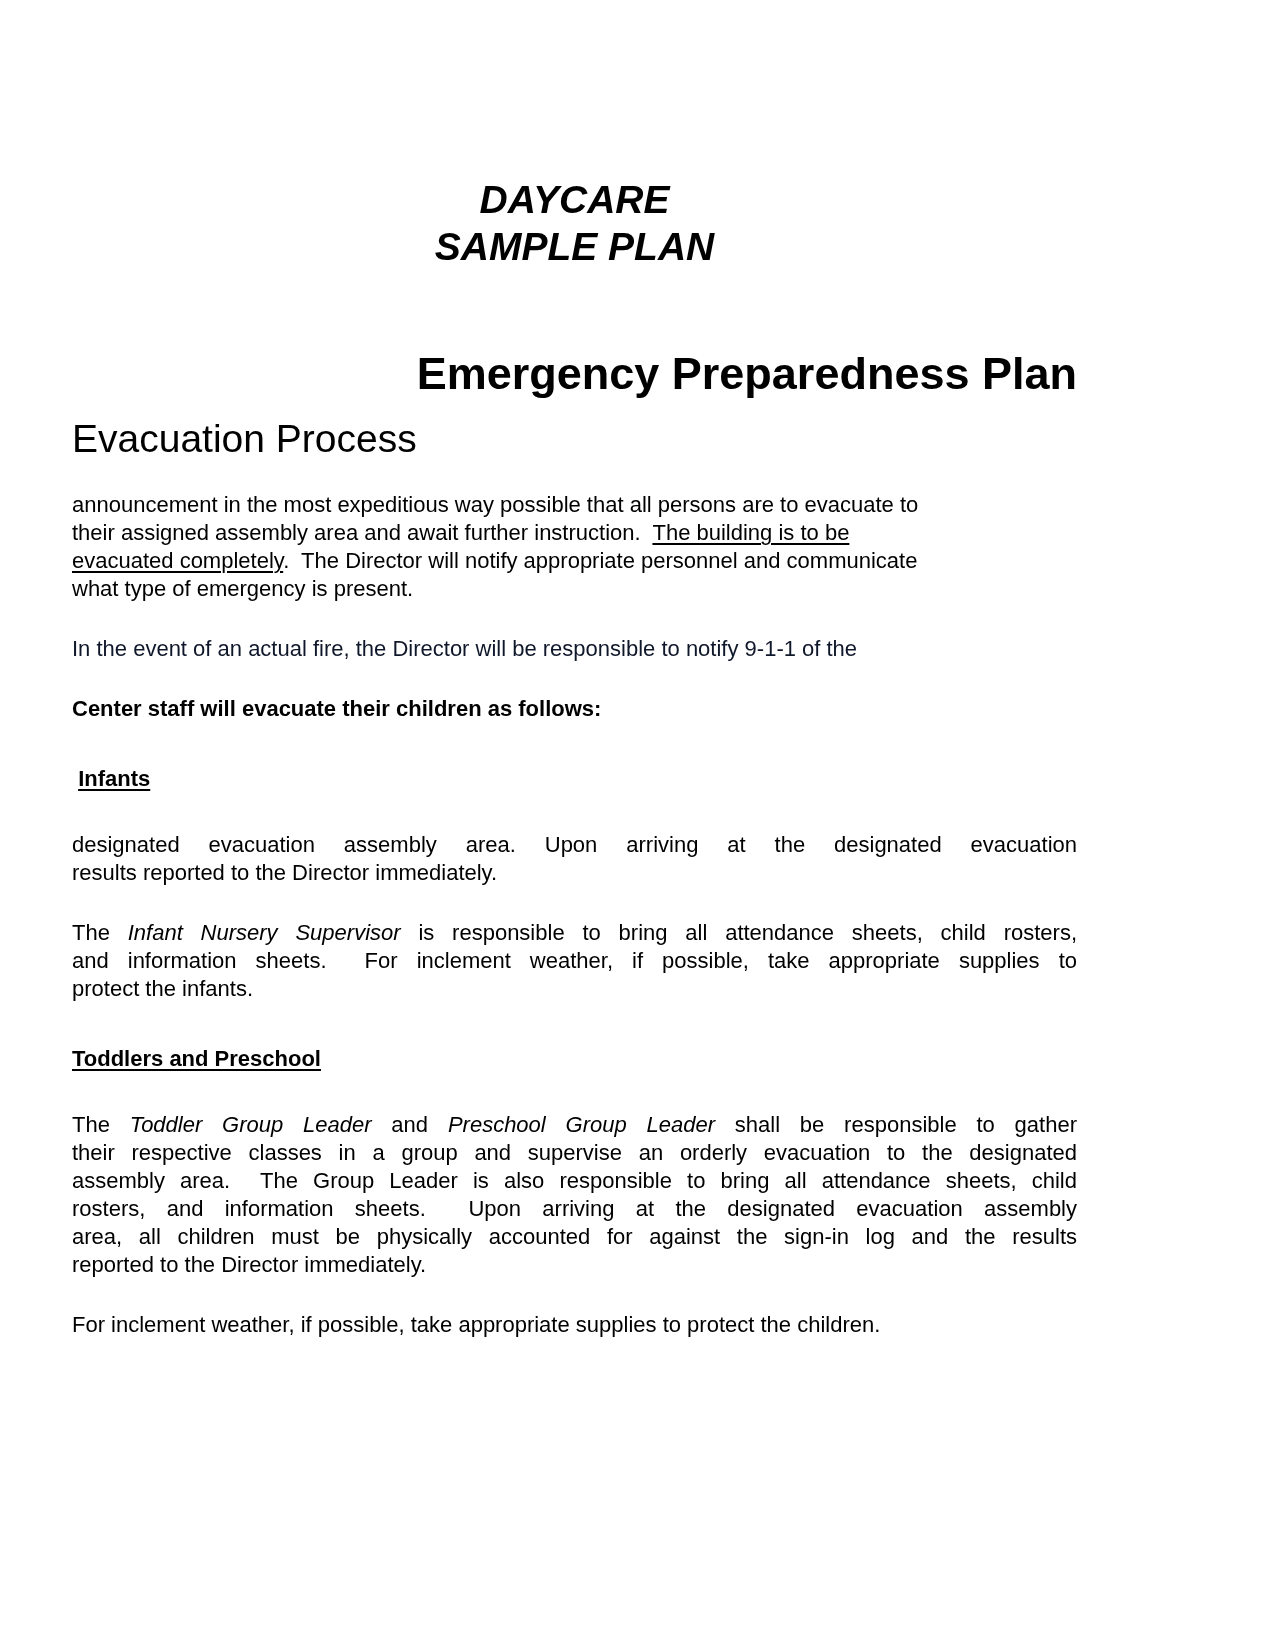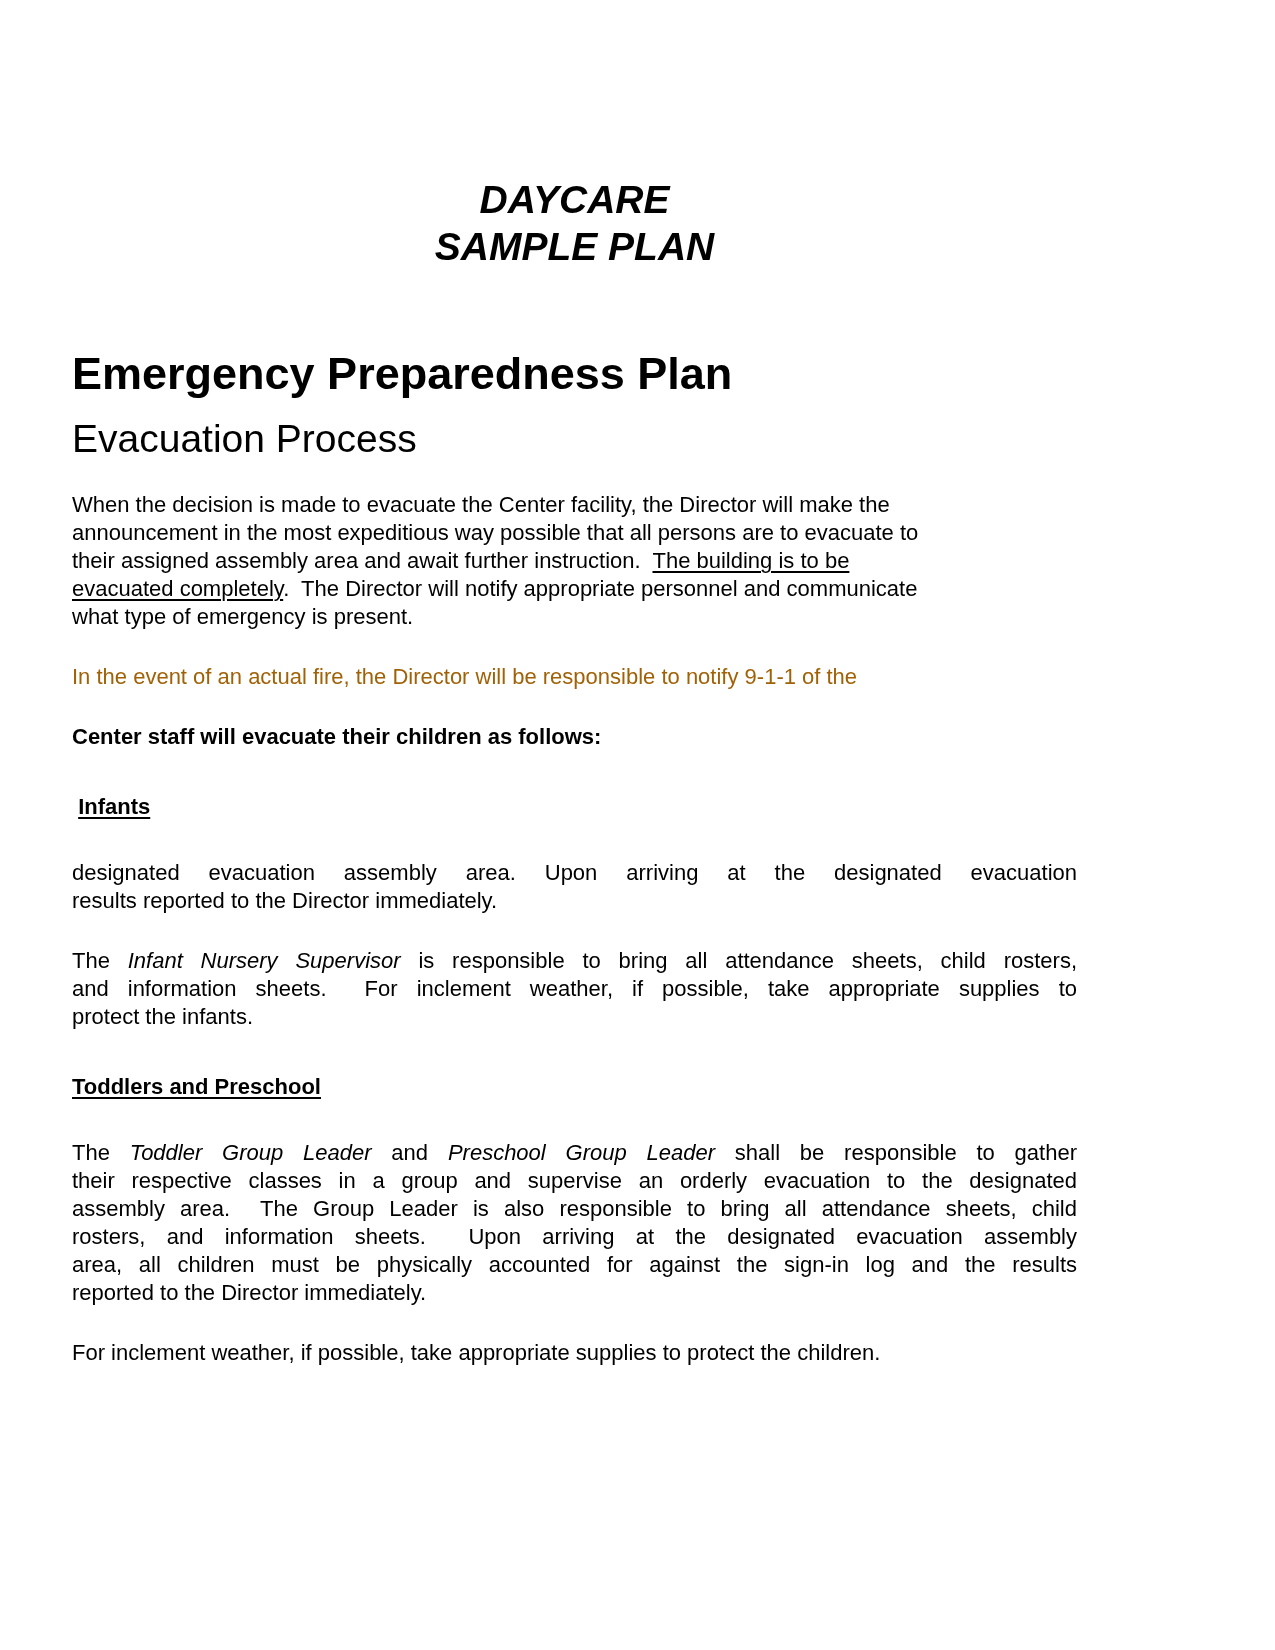--- a/index.html
+++ b/index.html
@@ -23,21 +23,21 @@
     font-size: 39px;
     line-height: 47px;
     font-weight: bold;
     font-style: italic;
     text-align: center;
   }
   .b-doc-title {
     font-size: 45px;
     line-height: 54px;
     font-weight: bold;
-    text-align: left;
+    text-align: right;
     margin-top: 77px;
   }
   .b-section-heading {
     font-size: 39px;
     line-height: 40px;
     margin-top: 18px;
   }
   .b-paragraph {
     font-size: 22px;
     line-height: 28px;
@@ -72,27 +72,26 @@
         <div class="line"><span>DAYCARE</span></div>
         <div class="line"><span>SAMPLE PLAN</span></div>
       </div>
       <div class="b-doc-title">
         <div class="line"><span>Emergency Preparedness Plan</span></div>
       </div>
       <div class="b-section-heading">
         <div class="line"><span>Evacuation Process</span></div>
       </div>
       <div class="b-paragraph">
-        <div class="line"><span>When the decision is made to evacuate the Center facility, the Director will make the</span></div>
         <div class="line"><span>announcement in the most expeditious way possible that all persons are to evacuate to</span></div>
         <div class="line"><span>their assigned assembly area and await further instruction.&nbsp; </span><span class="un">The building is to be</span></div>
         <div class="line"><span class="un">evacuated completely</span><span>.&nbsp; The Director will notify appropriate personnel and communicate</span></div>
         <div class="line"><span>what type of emergency is present.</span></div>
       </div>
-      <div class="b-paragraph" style="color: #a16207;">
+      <div class="b-paragraph" style="color: #0f172a;">
         <div class="line"><span>In the event of an actual fire, the Director will be responsible to notify 9-1-1 of the</span></div>
       </div>
       <div class="b-paragraph bold">
         <div class="line"><span>Center staff will evacuate their children as follows:</span></div>
       </div>
       <div class="b-subheading">
         <div class="line"><span>&nbsp;</span><span class="un">Infants</span></div>
       </div>
       <div class="b-paragraph">
         <div class="line j"><span>designated evacuation assembly area. Upon arriving at the designated evacuation</span></div>

